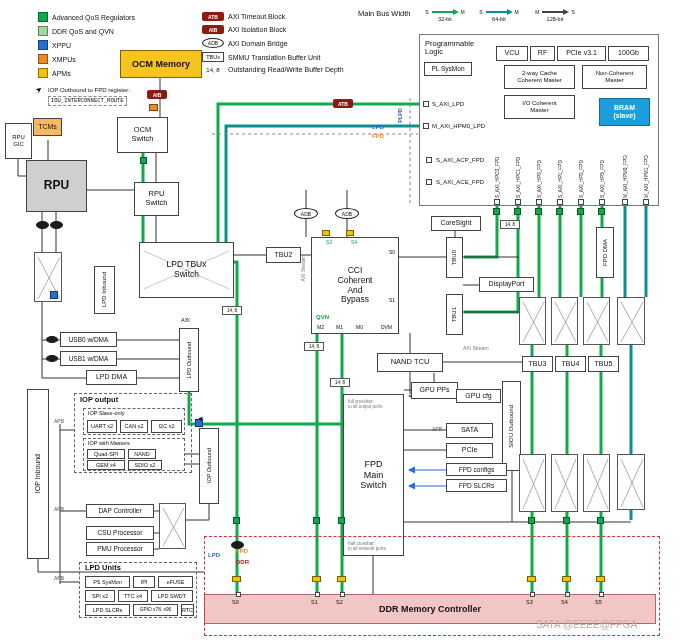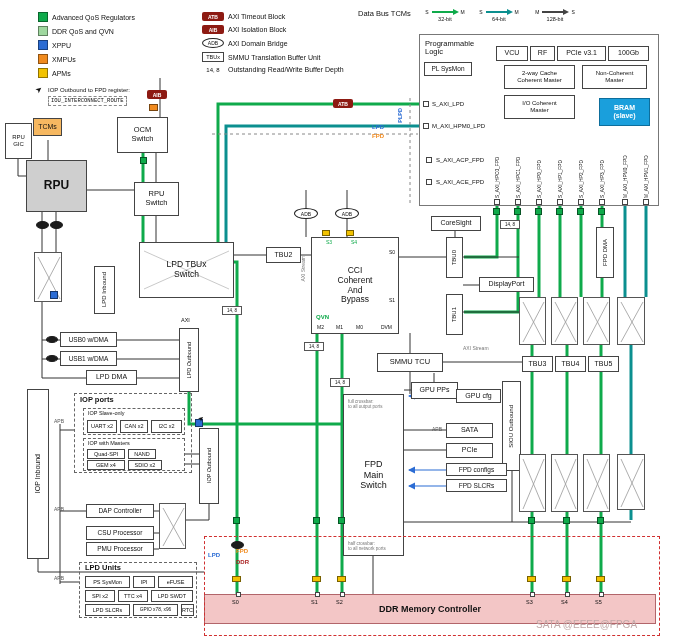--- a/index.html
+++ b/index.html
@@ -171,21 +171,21 @@
   <div class="legrow">
         <span style="width:22px;height:10px;border:1px solid #444;font-size:5.5px;display:flex;align-items:center;justify-content:center;flex:none;box-sizing:border-box">TBUx</span>
         <span class="tx">SMMU Translation Buffer Unit</span>
       </div>
   <div class="legrow">
         <span style="width:22px;font-size:6px;text-align:center;flex:none">14, 8</span>
         <span class="tx">Outstanding Read/Write Buffer Depth</span>
       </div>
 </div>
 
-<span class="lbl" style="left:358px;top:10px;font-size:7.5px">Data Bus TCMs</span>
+<span class="lbl" style="left:358px;top:10px;font-size:7.5px">Main Bus Width</span>
 <div class="busgrp" style="left:420px;top:8px;width:50px">
   <div class="busrow">
         <span>S</span>
     <svg width="28" height="8">
           <line x1="1" y1="4" x2="22" y2="4" stroke="#0faa4b" stroke-width="2"></line>
           <path d="M22,1 L28,4 L22,7 Z" fill="#0faa4b"></path>
         </svg>
     <span>M</span>
       </div>
   <div style="font-size:5.5px">32-bit</div>
@@ -206,20 +206,23 @@
         <span>M</span>
     <svg width="28" height="8">
           <line x1="1" y1="4" x2="22" y2="4" stroke="#444" stroke-width="2"></line>
           <path d="M22,1 L28,4 L22,7 Z" fill="#444"></path>
         </svg>
     <span>S</span>
       </div>
   <div style="font-size:5.5px">128-bit</div>
 </div>
 
+<div class="blk" style="left:120px;top:50px;width:82px;height:28px;background:#f6c51d;border:1.5px solid #806000;font-size:9px;font-weight:bold">
+      <span>OCM Memory</span>
+    </div>
 <div class="badge" style="left:147px;top:90px;width:20px;height:9px">AIB</div>
 <div class="mark mk-o" style="left:149px;top:104px;width:9px;height:7px"></div>
 <div class="blk" style="left:117px;top:117px;width:51px;height:36px;font-size:7.5px">
       <span>OCM
 Switch</span>
     </div>
 <div class="blk" style="left:5px;top:123px;width:27px;height:36px;font-size:6px">
       <span>RPU
 GIC</span>
     </div>
@@ -401,21 +404,21 @@
       </svg>
     </div>
 <div class="xbox" style="left:617px;top:297px;width:28px;height:48px">
       <svg>
         <line x1="3" y1="4" x2="25" y2="44" stroke="#999" stroke-width=".8"></line>
         <line x1="3" y1="44" x2="25" y2="4" stroke="#999" stroke-width=".8"></line>
       </svg>
     </div>
 
 <div class="blk" style="left:377px;top:353px;width:66px;height:19px;font-size:7.5px">
-      <span>SMMU TCU</span>
+      <span>NAND TCU</span>
     </div>
 <div class="blk" style="left:522px;top:356px;width:31px;height:16px">
       <span>TBU3</span>
     </div>
 <div class="blk" style="left:555px;top:356px;width:31px;height:16px">
       <span>TBU4</span>
     </div>
 <div class="blk" style="left:588px;top:356px;width:31px;height:16px">
       <span>TBU5</span>
     </div>
@@ -487,21 +490,21 @@
 <div class="blk" style="left:86px;top:370px;width:51px;height:15px">
       <span>LPD DMA</span>
     </div>
 <span class="lbl" style="left:181px;top:318px;font-size:5.5px">AXI</span>
 <div class="blk" style="left:179px;top:328px;width:20px;height:64px">
       <span class="vt" style="font-size:5.5px">LPD Outbound</span>
     </div>
 <div class="mark mk-b" style="left:195px;top:419px;width:8px;height:8px"></div>
 
 <div class="blk dash" style="left:74px;top:393px;width:118px;height:80px">
-  <span style="position:absolute;left:5px;top:2px;font-size:7.5px;font-weight:bold">IOP ports</span>
+  <span style="position:absolute;left:5px;top:2px;font-size:7.5px;font-weight:bold">IOP output</span>
   <div class="blk dash" style="left:8px;top:14px;width:102px;height:27px">
     <span style="position:absolute;left:4px;top:1px;font-size:5.5px">IOP Slave-only</span>
     <div class="blk" style="left:3px;top:11px;width:30px;height:13px;font-size:5.5px">
           <span>UART x2</span>
         </div>
     <div class="blk" style="left:36px;top:11px;width:28px;height:13px;font-size:5.5px">
           <span>CAN x2</span>
         </div>
     <div class="blk" style="left:67px;top:11px;width:31px;height:13px;font-size:5.5px">
           <span>I2C x2</span>

